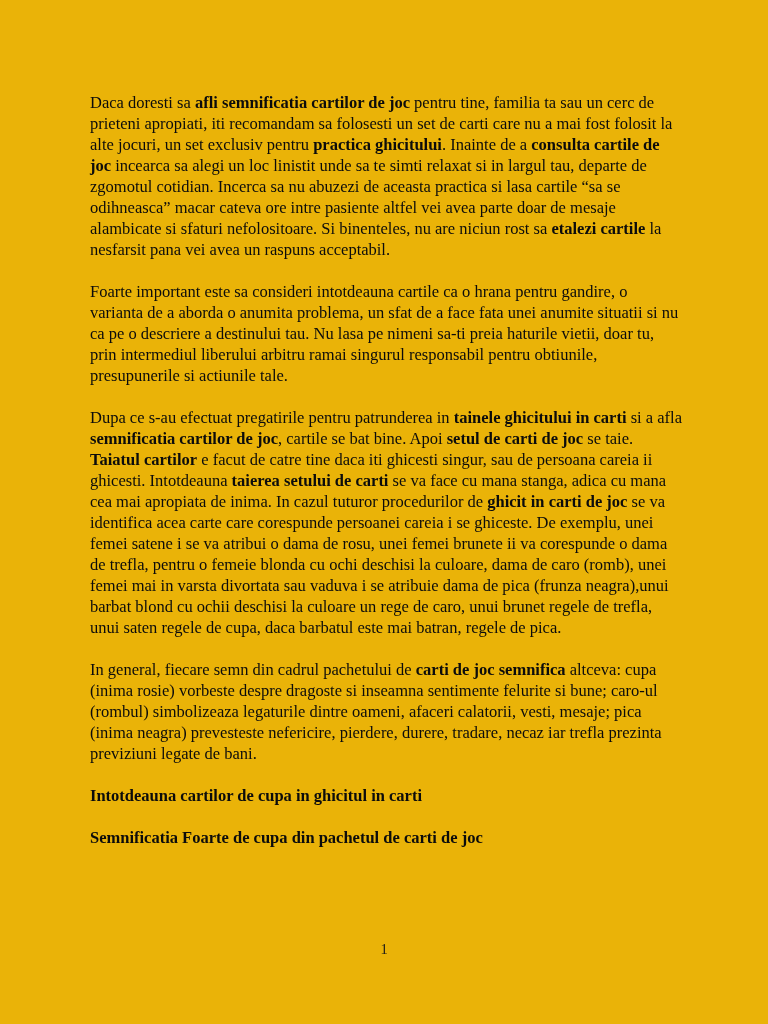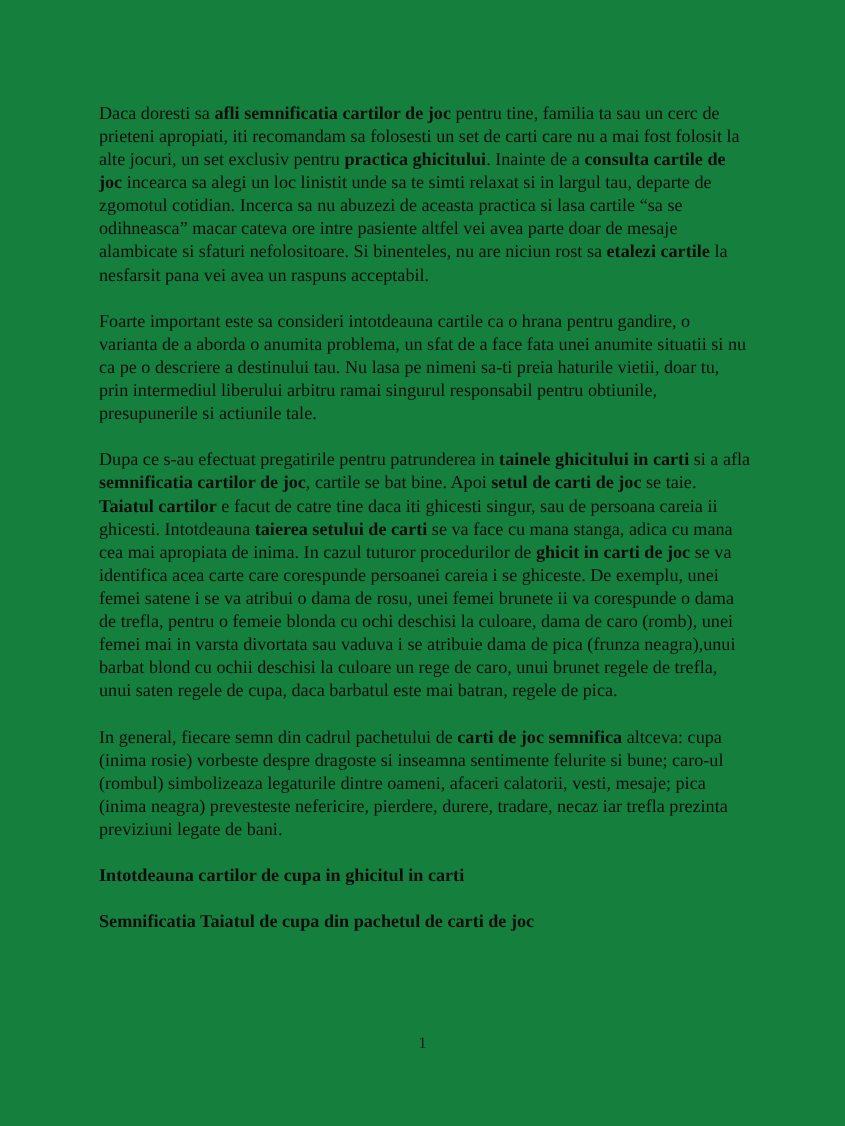--- a/index.html
+++ b/index.html
@@ -4,21 +4,21 @@
 <style>
   html, body {
     margin: 0;
     padding: 0;
     background: #ffffff;
   }
   .page {
     position: relative;
     width: 768px;
     height: 1024px;
-    background: #15803d;
+    background: #eab308;
     overflow: hidden;
     font-family: "Liberation Serif", "DejaVu Serif", serif;
     color: #0c0c0c;
   }
   .content {
     position: absolute;
     left: 90px;
     top: 92px;
     width: 594px;
     font-size: 16.5px;
@@ -52,16 +52,16 @@
 </head>
 <body>
 
 <div class="page">
   <div class="content">
     <p><span>Daca doresti sa </span><b>afli semnificatia cartilor de joc</b><span> pentru tine, familia ta sau un cerc de prieteni apropiati, iti recomandam sa folosesti un set de carti care nu a mai fost folosit la alte jocuri, un set exclusiv pentru </span><b>practica ghicitului</b><span>. Inainte de a </span><b>consulta cartile de joc</b><span> incearca sa alegi un loc linistit unde sa te simti relaxat si in largul tau, departe de zgomotul cotidian. Incerca sa nu abuzezi de aceasta practica si lasa cartile “sa se odihneasca” macar cateva ore intre pasiente altfel vei avea parte doar de mesaje alambicate si sfaturi nefolositoare. Si binenteles, nu are niciun rost sa </span><b>etalezi cartile</b><span> la nesfarsit pana vei avea un raspuns acceptabil.</span></p>
     <p><span>Foarte important este sa consideri intotdeauna cartile ca o hrana pentru gandire, o varianta de a aborda o anumita problema, un sfat de a face fata unei anumite situatii si nu ca pe o descriere a destinului tau. Nu lasa pe nimeni sa-ti preia haturile vietii, doar tu, prin intermediul liberului arbitru ramai singurul responsabil pentru obtiunile, presupunerile si actiunile tale.</span></p>
     <p><span>Dupa ce s-au efectuat pregatirile pentru patrunderea in </span><b>tainele ghicitului in carti</b><span> si a afla </span><b>semnificatia cartilor de joc</b><span>, cartile se bat bine. Apoi </span><b>setul de carti de joc</b><span> se taie. </span><b>Taiatul cartilor</b><span> e facut de catre tine daca iti ghicesti singur, sau de persoana careia ii ghicesti. Intotdeauna </span><b>taierea setului de carti</b><span> se va face cu mana stanga, adica cu mana cea mai apropiata de inima. In cazul tuturor procedurilor de </span><b>ghicit in carti de joc</b><span> se va identifica acea carte care corespunde persoanei careia i se ghiceste. De exemplu, unei femei satene i se va atribui o dama de rosu, unei femei brunete ii va corespunde o dama de trefla, pentru o femeie blonda cu ochi deschisi la culoare, dama de caro (romb), unei femei mai in varsta divortata sau vaduva i se atribuie dama de pica (frunza neagra),unui barbat blond cu ochii deschisi la culoare un rege de caro, unui brunet regele de trefla, unui saten regele de cupa, daca barbatul este mai batran, regele de pica.</span></p>
     <p><span>In general, fiecare semn din cadrul pachetului de </span><b>carti de joc semnifica</b><span> altceva: cupa (inima rosie) vorbeste despre dragoste si inseamna sentimente felurite si bune; caro-ul (rombul) simbolizeaza legaturile dintre oameni, afaceri calatorii, vesti, mesaje; pica (inima neagra) prevesteste nefericire, pierdere, durere, tradare, necaz iar trefla prezinta previziuni legate de bani.</span></p>
     <h2>Intotdeauna cartilor de cupa in ghicitul in carti</h2>
-    <h2>Semnificatia Taiatul de cupa din pachetul de carti de joc</h2>
+    <h2>Semnificatia Foarte de cupa din pachetul de carti de joc</h2>
   </div>
   <div class="page-number">1</div>
 </div>
 
 </body></html>

